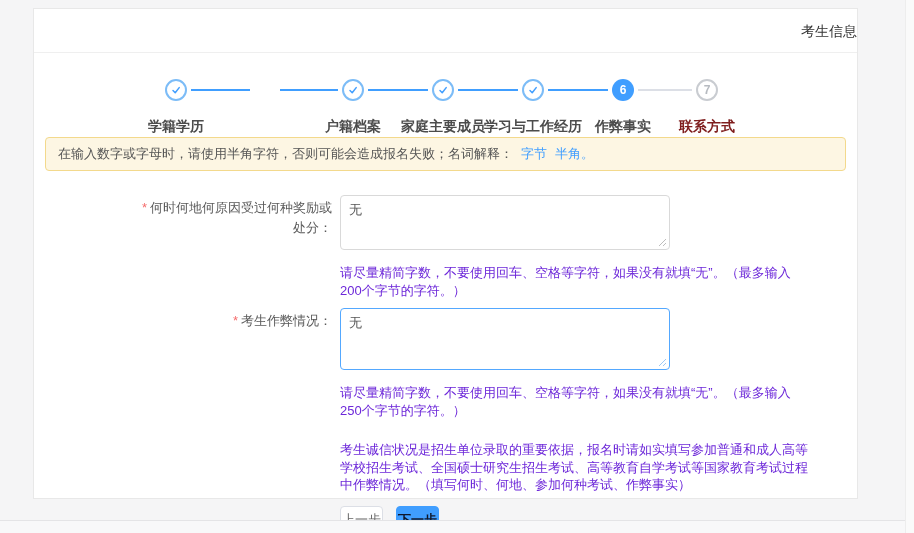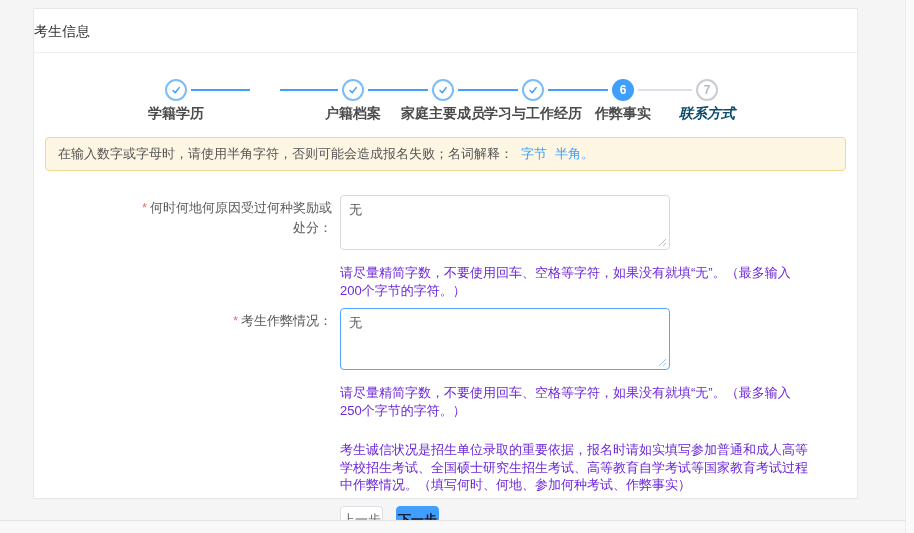--- a/index.html
+++ b/index.html
@@ -14,41 +14,41 @@
     background:#f5f5f6;
     font-family:"Liberation Sans","DejaVu Sans",sans-serif;
     color:#555;
     position:relative;
   }
   .panel{
     position:absolute;left:33px;top:8px;width:825px;height:491px;
     background:#fff;border:1px solid #e8e8e8;
   }
   .panel-header{
-    height:44px;line-height:44px;text-align:left;
+    height:44px;line-height:44px;text-align:right;
     border-bottom:1px solid #efefef;
     font-size:14px;color:#333;
   }
   
   .stepper{position:relative;height:73px;}
   .step{position:absolute;top:26px;transform:translateX(-50%);text-align:center;cursor:pointer;}
   .s1{left:142px}.s2{left:231px}.s3{left:319px}.s4{left:409px}.s5{left:499px}.s6{left:589px}.s7{left:673px}
   .circle{
     width:22px;height:22px;border-radius:50%;margin:0 auto;
     display:flex;align-items:center;justify-content:center;
     background:#fff;font-size:12px;font-weight:bold;
   }
   .circle.done{border:2px solid #7cbcf7;color:var(--accent);}
   .circle.done svg{display:block;}
   .circle.current{background:var(--accent);color:#fff;}
   .circle.upcoming{border:2px solid #c9ccd1;color:#b6bac0;}
   .step-label{
-    margin-top:4px;font-size:14px;font-weight:bold;color:#4c4c4c;white-space:nowrap;
-  }
-  .step-label.upcoming{color:#0c4a6e;font-style:italic;}
+    margin-top:17px;font-size:14px;font-weight:bold;color:#4c4c4c;white-space:nowrap;
+  }
+  .step-label.upcoming{color:#7f1d1d;}
   .conn{position:absolute;top:36px;height:2px;background:var(--accent);}
   .conn.gray{background:#dcdfe6;}
   .c1{left:157px;width:59px}.c2{left:246px;width:58px}.c3{left:334px;width:60px}
   .c4{left:424px;width:60px}.c5{left:514px;width:60px}.c6{left:604px;width:54px}
   
   .notice{
     margin:11px 11px 0;height:27px;border:1px solid var(--notice-border);
     background:var(--notice-bg);border-radius:4px;
     display:flex;align-items:center;padding:16px 12px;
     font-size:13px;color:#555;

